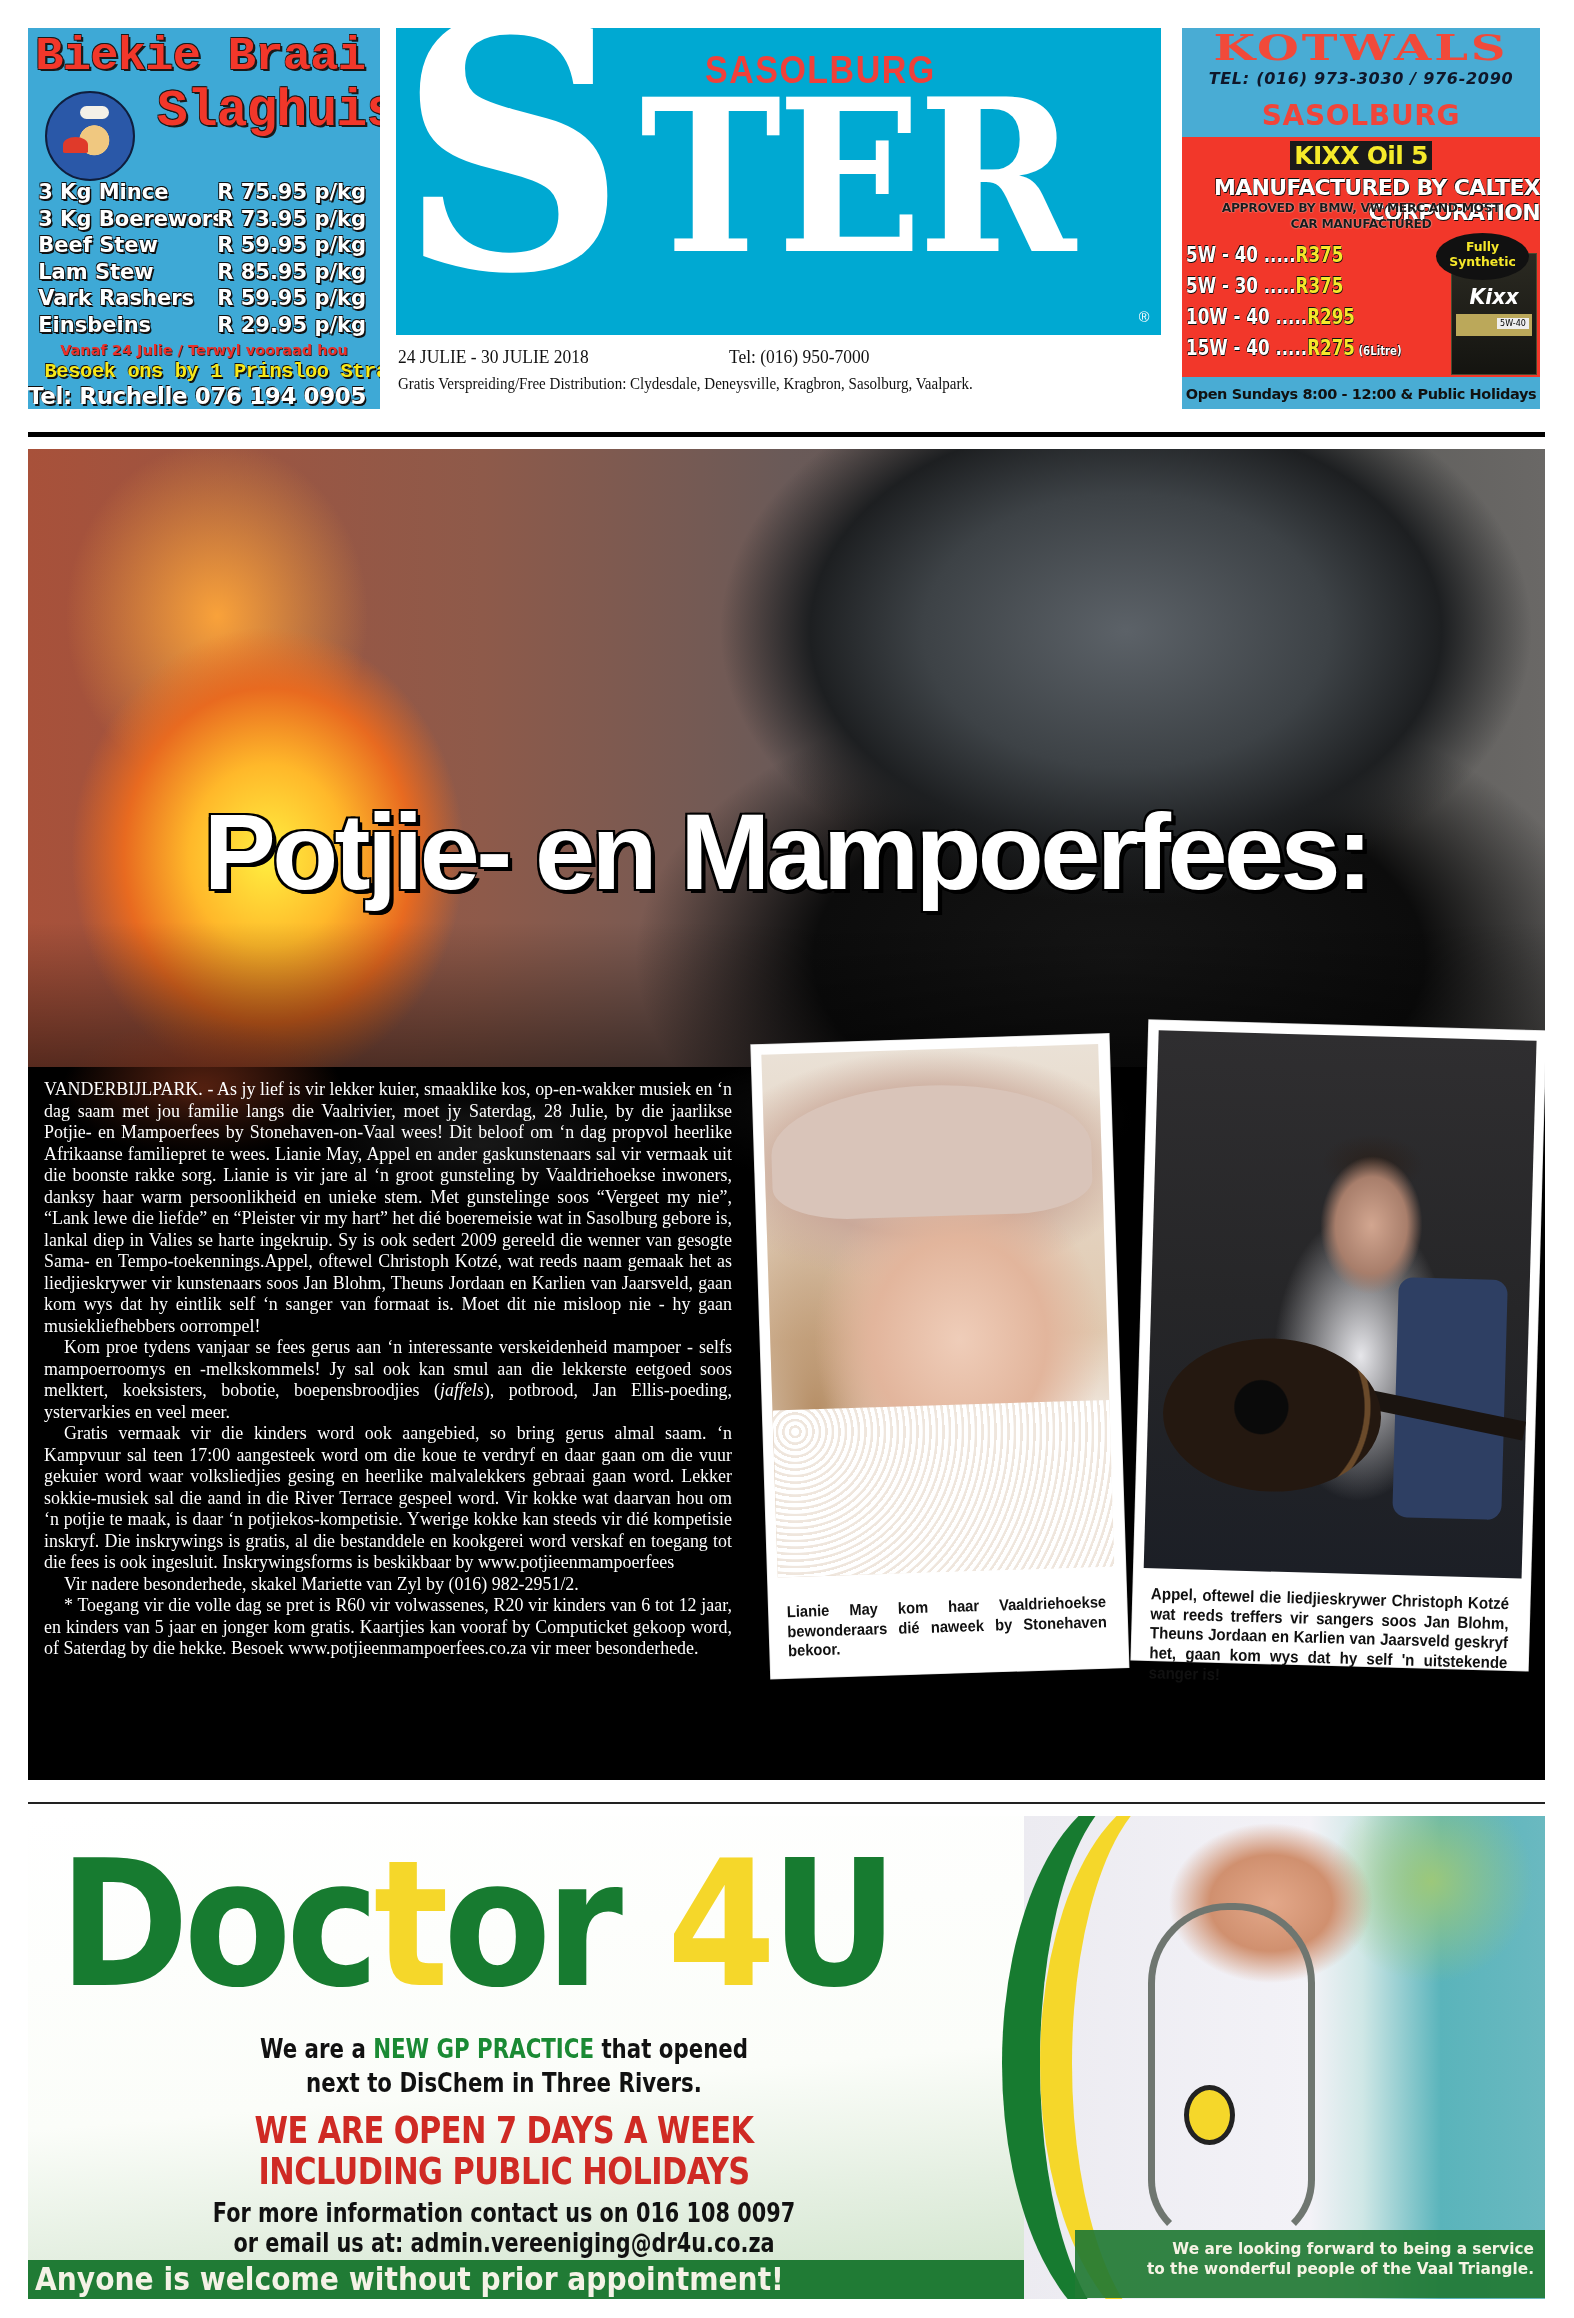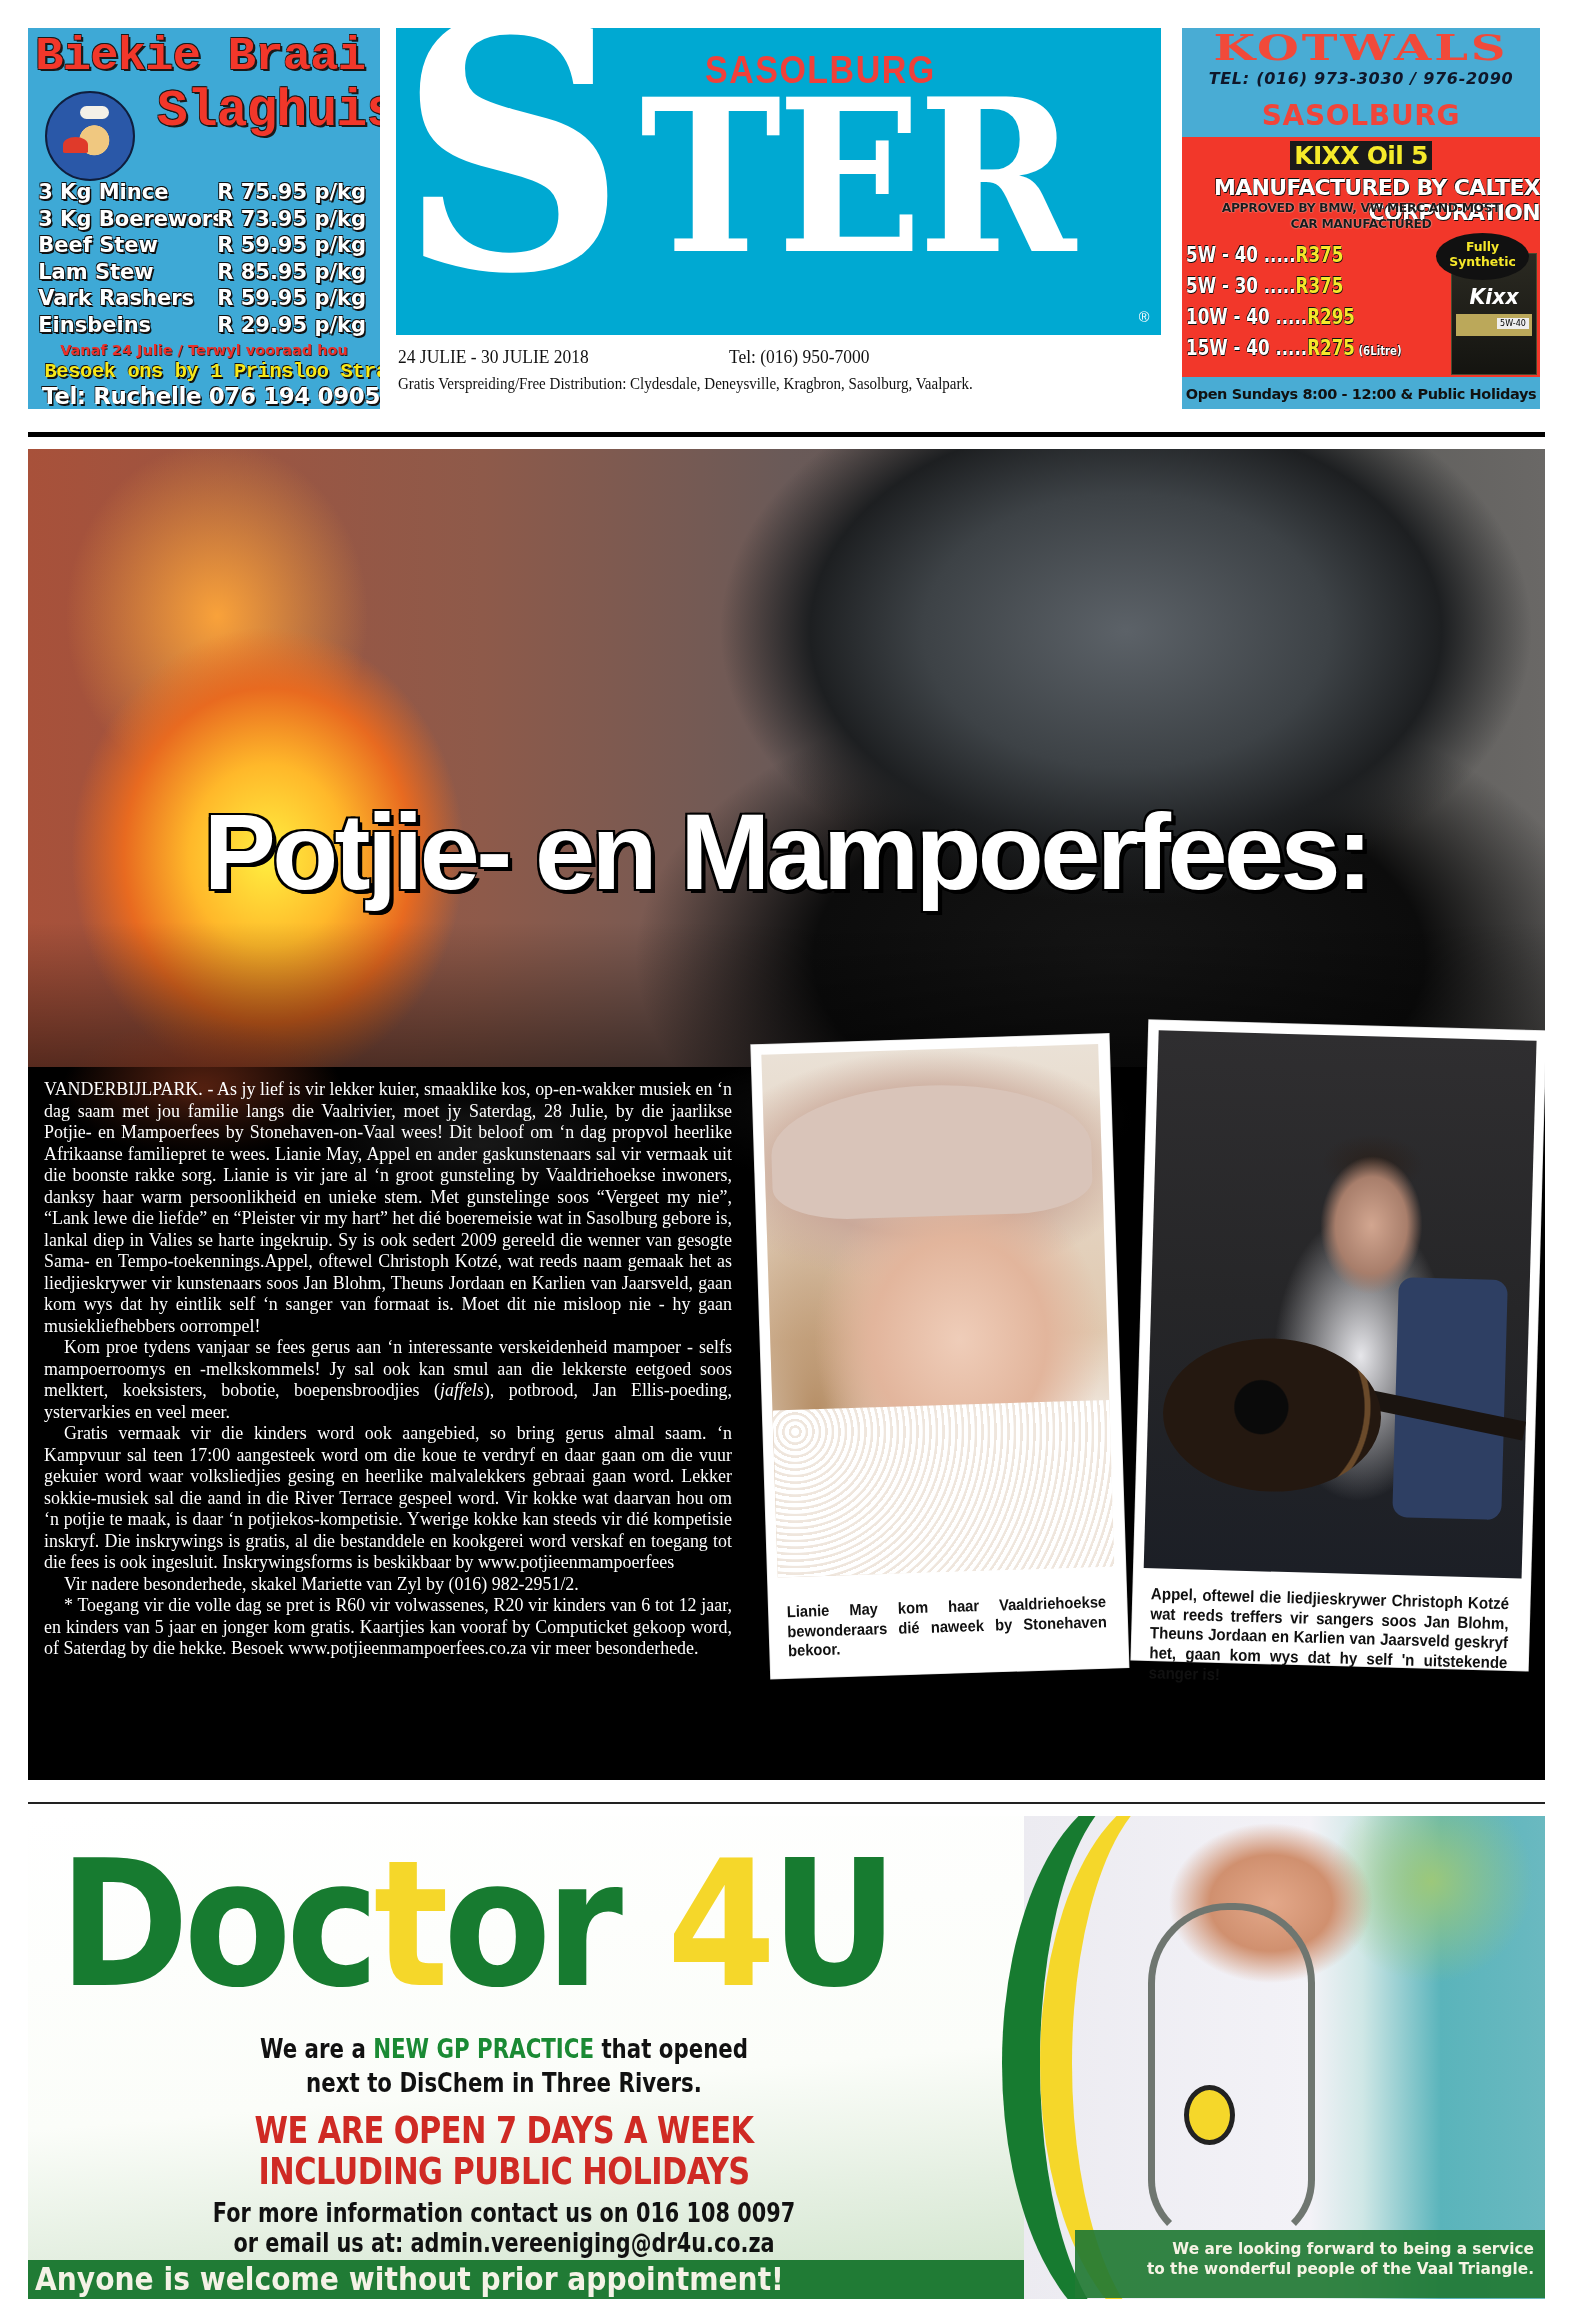--- a/index.html
+++ b/index.html
@@ -19,21 +19,21 @@
   .bb-logo .grill { position: absolute; left: 16px; top: 44px; width: 25px; height: 16px; background: #e03a2a; border-radius: 50% 50% 10% 10%; }
   .bb-logo .cloud { position: absolute; left: 33px; top: 13px; width: 29px; height: 13px; background: #f4f1e8; border-radius: 7.3px; }
   .bb-list { position: absolute; left: 10.2px; top: 151px; width: 337px; }
   .bb-row { display: flex; font-family: "DejaVu Sans", sans-serif; font-weight: bold; font-size: 21px; line-height: 26.5px; color: #ffffff;
     text-shadow: 1.5px 1.5px 0 #111, -0.7px -0.7px 0 #111, 0.7px -0.7px 0 #111, -0.7px 0.7px 0 #111; }
   .bb-row .item { width: 179px; white-space: nowrap; overflow: visible; }
   .bb-row .price { white-space: nowrap; }
   .bb-note { position: absolute; left: 0; width: 352px; top: 314px; text-align: center; font-family: "DejaVu Sans", sans-serif; font-weight: bold; font-size: 14.5px; color: #e8302a; text-shadow: 0.7px 0.7px 0 #222; }
   .bb-visit { position: absolute; left: 0; width: 400px; top: 332px; text-align: center; font-family: Liberation Mono, monospace; font-weight: bold; font-size: 20.4px; color: #f8e818;
     text-shadow: 1.5px 1.5px 0 #111, -0.7px -0.7px 0 #111; letter-spacing: -0.4px; }
-  .bb-tel { position: absolute; left: 0; width: 352px; top: 355px; text-align: right; font-family: "DejaVu Sans", sans-serif; font-weight: bold; font-size: 23px; color: #ffffff;
+  .bb-tel { position: absolute; left: 0; width: 352px; top: 355px; text-align: left; font-family: "DejaVu Sans", sans-serif; font-weight: bold; font-size: 23px; color: #ffffff;
     text-shadow: 1.5px 1.5px 0 #111, -0.7px -0.7px 0 #111; letter-spacing: -0.4px; }
 
   
   #masthead { left: 396px; top: 28px; width: 765px; height: 307px; background: #00a9d2; overflow: hidden; }
   .mh-sasolburg { position: absolute; left: 309px; top: 19px; font-family: "Liberation Sans", sans-serif; font-weight: bold; font-size: 34px; color: #f0403a; letter-spacing: 1.5px; transform: scaleY(1.15); transform-origin: top left; }
   .mh-S { position: absolute; left: 2.9px; top: -51px; font-family: "DejaVu Serif", serif; font-weight: bold; font-size: 342px; line-height: 1; color: #ffffff; transform: scaleX(0.92); transform-origin: left top; }
   .mh-TER { position: absolute; left: 244px; top: 44px; font-family: "DejaVu Serif", serif; font-weight: bold; font-size: 211px; line-height: 1; color: #ffffff; letter-spacing: -4.4px; transform: scaleX(0.9); transform-origin: left top; }
   .mh-reg { position: absolute; right: 11.6px; bottom: 10.2px; font-family: "Liberation Sans", sans-serif; font-size: 14.5px; color: #ffffff; }
   .mh-date { left: 398px; top: 346px; font-family: "Liberation Serif", serif; font-size: 19px; color: #111; transform: scaleX(0.92); transform-origin: left top; white-space: nowrap; }
   .mh-tel { left: 729px; top: 346px; font-family: "Liberation Serif", serif; font-size: 19px; color: #111; transform: scaleX(0.92); transform-origin: left top; white-space: nowrap; }

